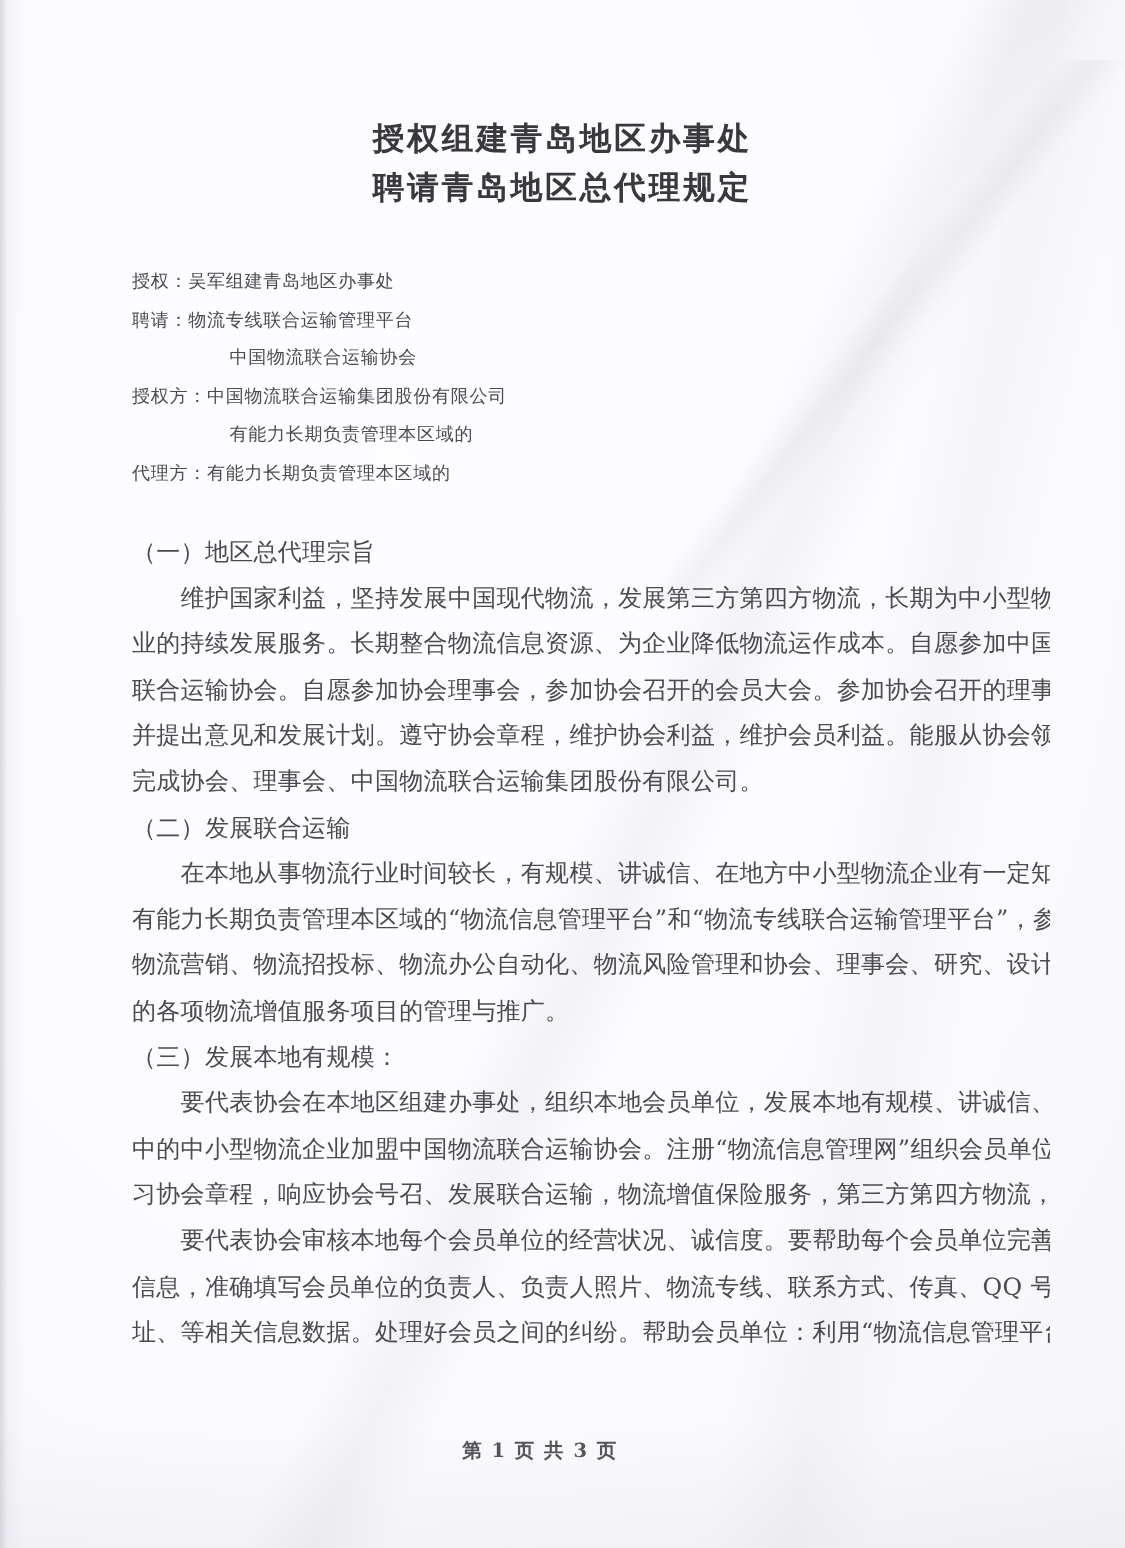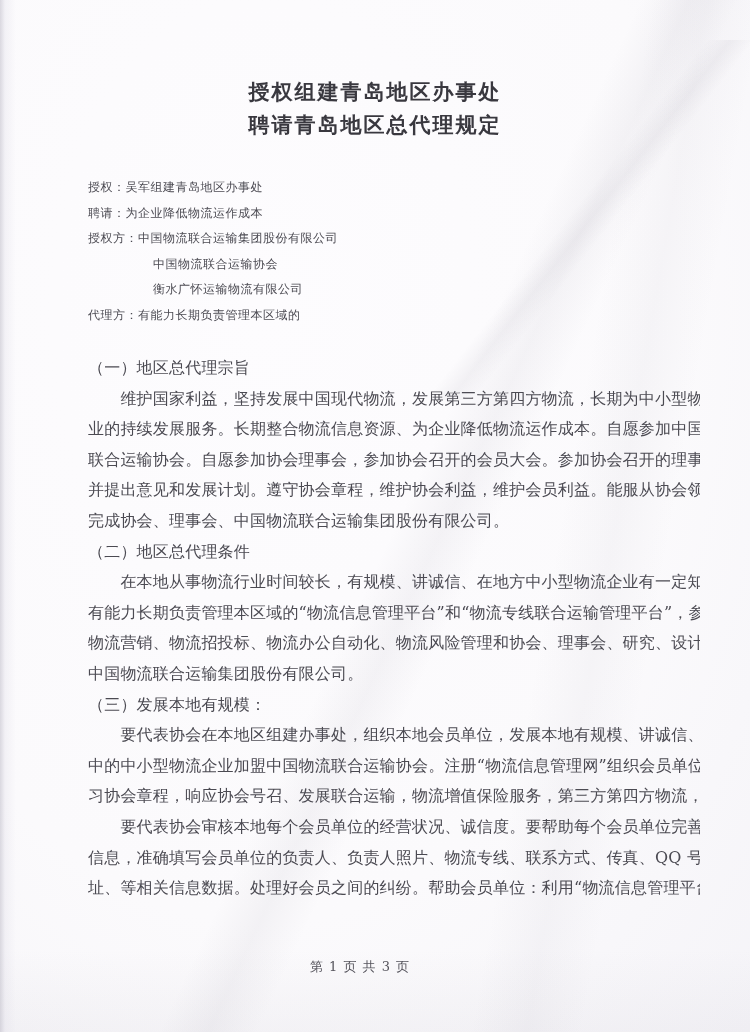--- a/index.html
+++ b/index.html
@@ -59,54 +59,55 @@
     overflow: hidden;
   }
   .page-footer {
     position: absolute;
     left: 0; right: 30px;
     bottom: 56px;
     text-align: center;
     font-size: 13px;
     letter-spacing: 1px;
     color: #55545c;
+    font-weight: bold;
   }
 </style>
 </head>
 <body>
 
 <div class="sheet">
   <div class="crease-tr"></div>
 
   <div class="title-block">
     <div>授权组建青岛地区办事处</div>
     <div>聘请青岛地区总代理规定</div>
   </div>
 
   <div class="parties-block">
       <div class="party-line">授权：吴军组建青岛地区办事处</div>
-      <div class="party-line">聘请：为企业降低物流运作成本</div>
+      <div class="party-line">聘请：物流专线联合运输管理平台</div>
+      <div class="party-line indent">中国物流联合运输协会</div>
       <div class="party-line">授权方：中国物流联合运输集团股份有限公司</div>
-      <div class="party-line indent">中国物流联合运输协会</div>
-      <div class="party-line indent">衡水广怀运输物流有限公司</div>
+      <div class="party-line indent">有能力长期负责管理本区域的</div>
       <div class="party-line">代理方：有能力长期负责管理本区域的</div>
     </div>
 
   <div class="doc-body" id="sections">
       <div class="section-heading">（一）地区总代理宗旨</div>
       <div class="body-line">　　维护国家利益，坚持发展中国现代物流，发展第三方第四方物流，长期为中小型物流企</div>
       <div class="body-line">业的持续发展服务。长期整合物流信息资源、为企业降低物流运作成本。自愿参加中国物流</div>
       <div class="body-line">联合运输协会。自愿参加协会理事会，参加协会召开的会员大会。参加协会召开的理事会议</div>
       <div class="body-line">并提出意见和发展计划。遵守协会章程，维护协会利益，维护会员利益。能服从协会领导，</div>
       <div class="body-line">完成协会、理事会、中国物流联合运输集团股份有限公司。</div>
-      <div class="section-heading">（二）地区总代理条件</div>
+      <div class="section-heading">（二）发展联合运输</div>
       <div class="body-line">　　在本地从事物流行业时间较长，有规模、讲诚信、在地方中小型物流企业有一定知名度。</div>
       <div class="body-line">有能力长期负责管理本区域的“物流信息管理平台”和“物流专线联合运输管理平台”，参与</div>
       <div class="body-line">物流营销、物流招投标、物流办公自动化、物流风险管理和协会、理事会、研究、设计提倡</div>
-      <div class="body-line">中国物流联合运输集团股份有限公司。</div>
+      <div class="body-line">的各项物流增值服务项目的管理与推广。</div>
       <div class="section-heading">（三）发展本地有规模：</div>
       <div class="body-line">　　要代表协会在本地区组建办事处，组织本地会员单位，发展本地有规模、讲诚信、发展</div>
       <div class="body-line">中的中小型物流企业加盟中国物流联合运输协会。注册“物流信息管理网”组织会员单位学</div>
       <div class="body-line">习协会章程，响应协会号召、发展联合运输，物流增值保险服务，第三方第四方物流，落实</div>
       <div class="body-line">　　要代表协会审核本地每个会员单位的经营状况、诚信度。要帮助每个会员单位完善网站</div>
       <div class="body-line">信息，准确填写会员单位的负责人、负责人照片、物流专线、联系方式、传真、QQ 号、网</div>
       <div class="body-line">址、等相关信息数据。处理好会员之间的纠纷。帮助会员单位：利用“物流信息管理平台”</div>
     </div>
 
   <div class="page-footer">第 1 页 共 3 页</div>

